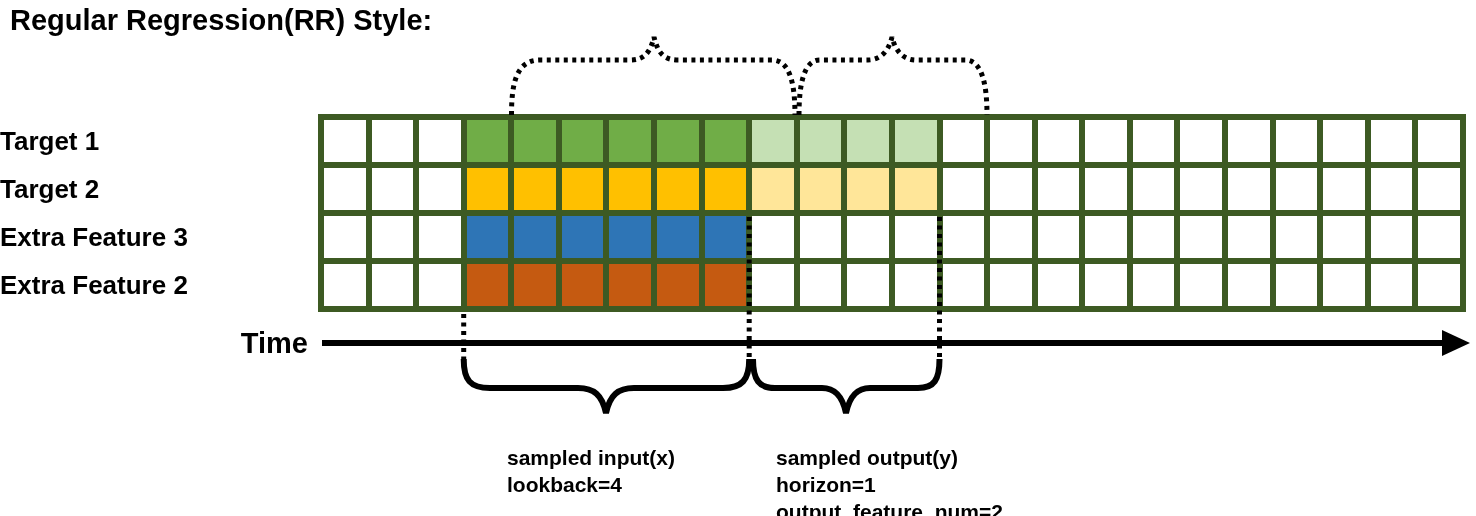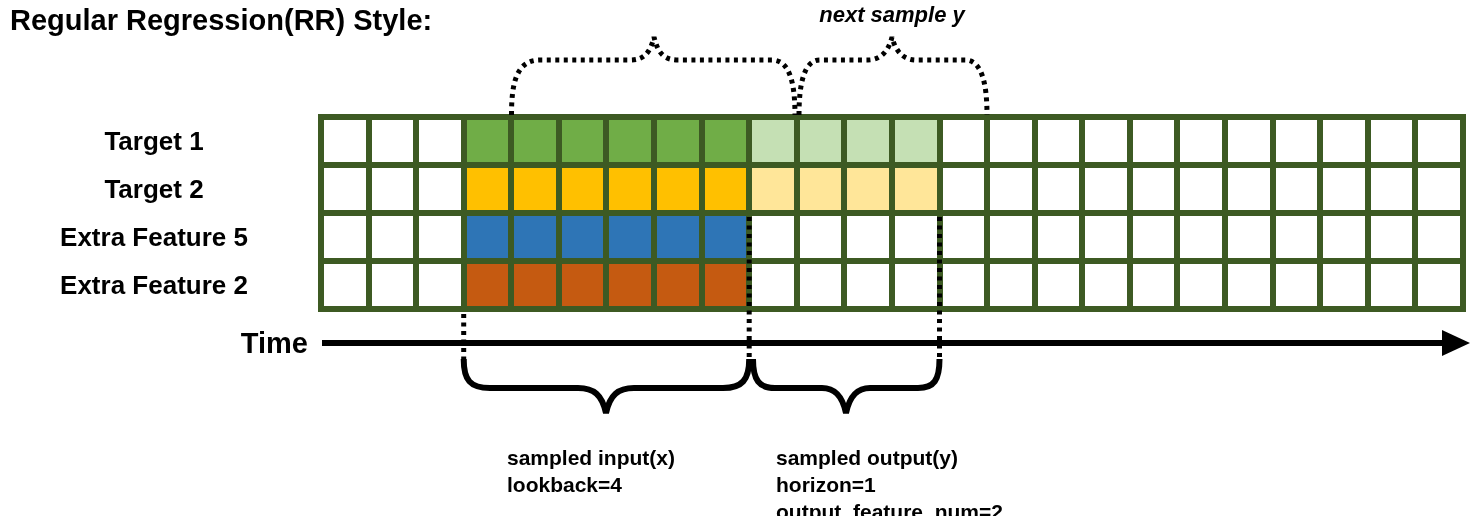--- a/index.html
+++ b/index.html
@@ -15,21 +15,21 @@
   .title {
     position: absolute;
     left: 10px; top: 4px;
     font-size: 29px;
     font-weight: 700;
     letter-spacing: 0px;
   }
   .row-label {
     position: absolute;
     left: 0; width: 308px;
-    text-align: center;
+    text-align: left;
     font-size: 26px;
     font-weight: 700;
     line-height: 30px;
   }
   .row-label.r0 { top: 126px; }
   .row-label.r1 { top: 174px; }
   .row-label.r2 { top: 222px; }
   .row-label.r3 { top: 270px; }
   .grid {
     position: absolute;
@@ -84,21 +84,21 @@
 </style>
 </head>
 <body>
 
 <div class="canvas">
 
   <div class="title">Regular Regression(RR) Style:</div>
 
   <div class="row-label r0">Target 1</div>
   <div class="row-label r1">Target 2</div>
-  <div class="row-label r2">Extra Feature 5</div>
+  <div class="row-label r2">Extra Feature 3</div>
   <div class="row-label r3">Extra Feature 2</div>
 
   <div class="grid" id="grid" style="background: rgb(61, 90, 35);">
       <div class="cell" style="background: rgb(255, 255, 255);"></div>
       <div class="cell" style="background: rgb(255, 255, 255);"></div>
       <div class="cell" style="background: rgb(255, 255, 255);"></div>
       <div class="cell" style="background: rgb(112, 173, 71);"></div>
       <div class="cell" style="background: rgb(112, 173, 71);"></div>
       <div class="cell" style="background: rgb(112, 173, 71);"></div>
       <div class="cell" style="background: rgb(112, 173, 71);"></div>
@@ -204,21 +204,20 @@
     <path d="M 939.5 217 L 939.5 361" fill="none" stroke="#000000" stroke-width="5" stroke-dasharray="4 4.5"></path>
 
     <line x1="322" y1="343" x2="1446" y2="343" stroke="#000000" stroke-width="6"></line>
     <polygon points="1442,330 1470,343 1442,356" fill="#000000"></polygon>
 
     <path d="M 463.7 359 C 463.7 380 470 388 490 388 L 578 388 C 594 388 602 395 606 413 C 610 395 618 388 634 388 L 723 388 C 742 388 749.2 380 749.2 359" fill="none" stroke="#000000" stroke-width="6"></path>
 
     <path d="M 753 359 C 753 380 759 388 775 388 L 822 388 C 834 388 842 395 846 413 C 850 395 858 388 870 388 L 918 388 C 934 388 939.5 380 939.5 359" fill="none" stroke="#000000" stroke-width="6"></path>
   </svg>
 
-  <div class="next-sample-label y">next sample y</div>
 
   <div class="time-label">Time</div>
 
   <div class="caption-block input">
     <span class="caption-line">sampled input(x)</span>
     <span class="caption-line">lookback=4</span>
   </div>
 
   <div class="caption-block output">
     <span class="caption-line">sampled output(y)</span>

